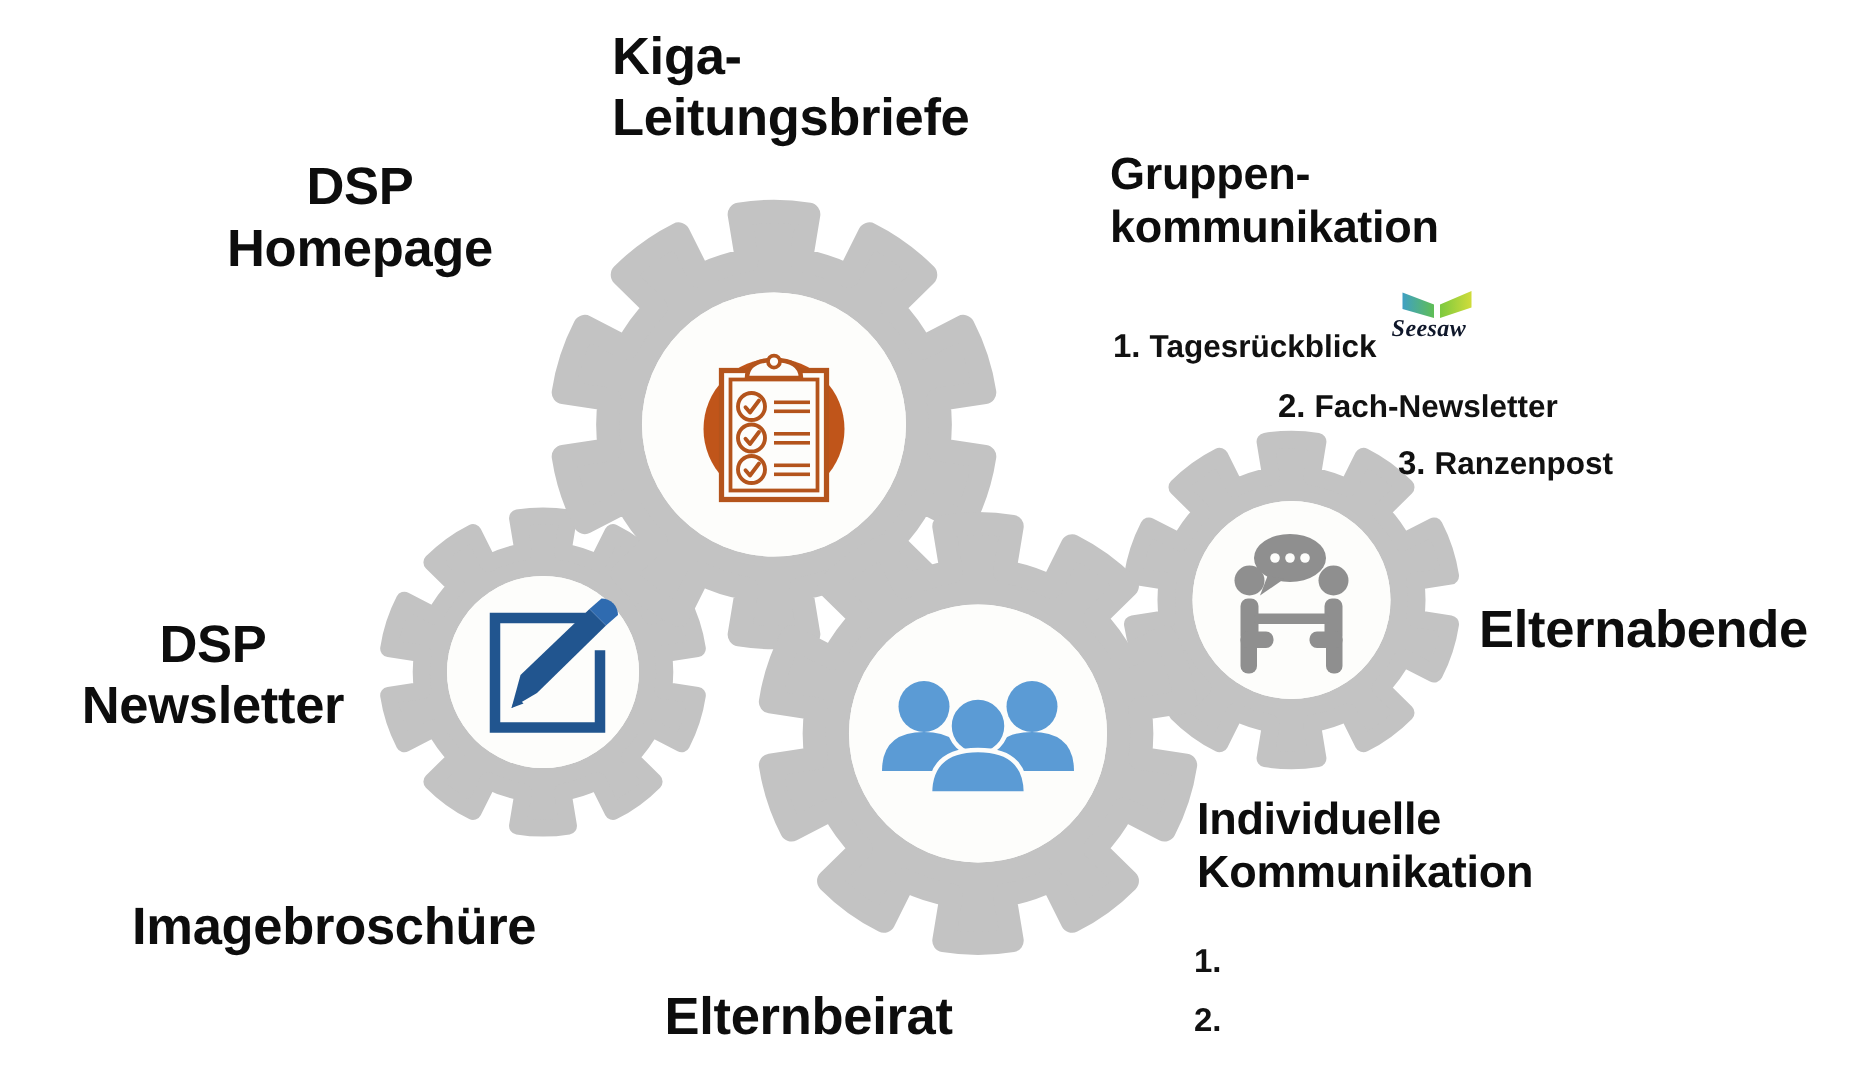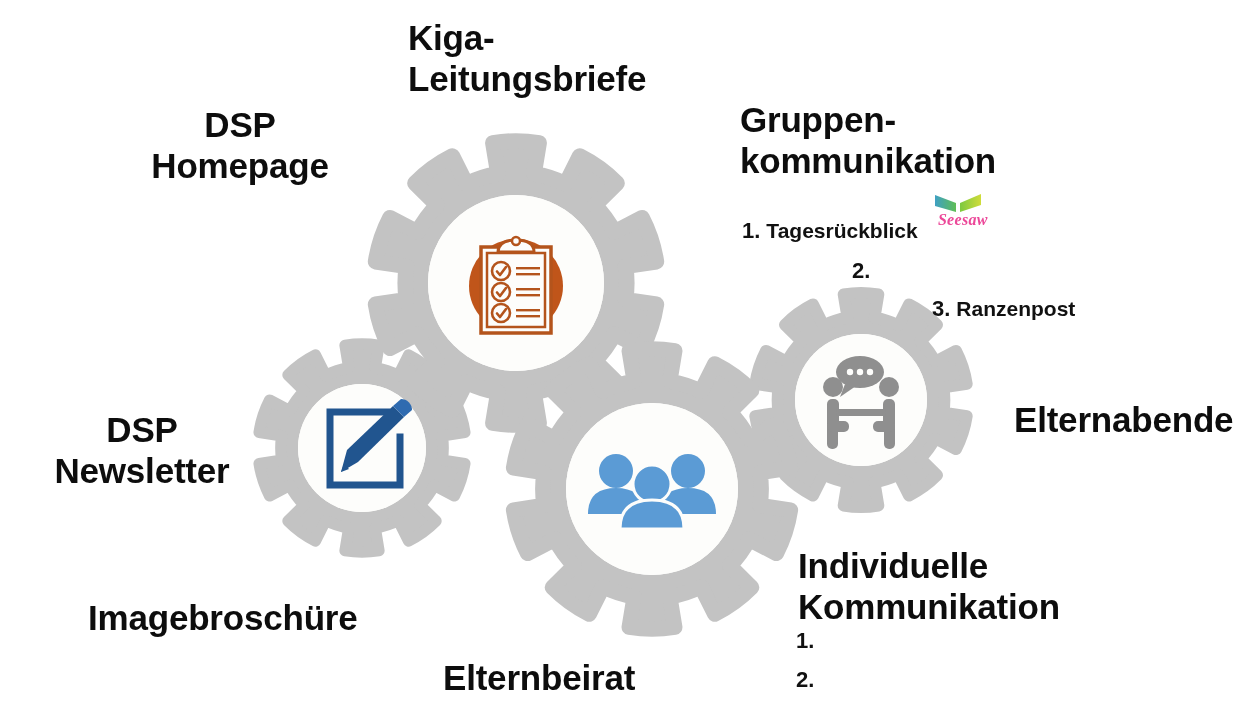--- a/index.html
+++ b/index.html
@@ -19,21 +19,21 @@
   
   .lbl{
     position:absolute;
     font-weight:bold;
     color:#0d0d0d;
     line-height:1.16;
     white-space:pre-line;
     letter-spacing:-0.2px;
   }
   .lbl.big{font-size:35px;}
-  .lbl.head{font-size:35px;}
+  .lbl.head{font-size:30px;}
 
   .listblk{position:absolute;}
   .listrow{
     display:flex;
     align-items:baseline;
     color:#111;
     font-size:21px;
     white-space:nowrap;
     margin-bottom:5px;
   }
@@ -48,24 +48,24 @@
   .seesaw{
     display:inline-block;
     position:relative;
     width:60px;height:40px;
     margin-left:10px;
     vertical-align:middle;
   }
   .seesaw .mark{position:absolute;left:4px;top:-5px;}
   .seesaw .word{
     position:absolute;left:0;top:13px;
-    width:60px;text-align:right;
+    width:60px;text-align:left;
     font-family:"Liberation Serif", serif;
     font-style:italic;font-weight:bold;
-    font-size:16px;color:#ec4899;
+    font-size:16px;color:#0f172a;
     letter-spacing:0.3px;
   }
 </style>
 </head>
 <body>
 
 <div id="stage">
 
   <svg id="gears" viewBox="0 0 1246 722" xmlns="http://www.w3.org/2000/svg">
 
@@ -172,21 +172,21 @@
 Homepage</div>
 
 
   <div class="lbl big" style="left:44px;top:410px;width:196px;text-align:center;">DSP
 Newsletter</div>
 
   <div class="lbl big" style="left:443px;top:658px;">Elternbeirat</div>
 
   <div class="lbl big" style="left:88px;top:598px;">Imagebroschüre</div>
 
-  <div class="lbl big" style="left:986px;top:400px;margin-left:28px;">Elternabende</div>
+  <div class="lbl big" style="left:986px;top:400px;">Elternabende</div>
 
   <div class="lbl head" style="left:740px;top:100px;">Gruppen-
 kommunikation</div>
 
   <div class="listblk" style="left:742px;top:198px;">
     <div class="listrow" style="margin-left:0px;">
       <span class="num">1.</span>
       <span class="txt">Tagesrückblick</span>
       <span class="seesaw">
         <span class="mark">
@@ -203,28 +203,29 @@
                   <stop offset="100%" stop-color="#D0DC3A"></stop>
               </linearGradient>
             </defs>
           </svg>
         </span>
         <span class="word">Seesaw</span>
       </span>
     </div>
     <div class="listrow" style="margin-left:110px;margin-top:14px;">
       <span class="num">2.</span>
+      <span class="txt">Fach-Newsletter</span>
     </div>
     <div class="listrow" style="margin-left:190px;margin-top:12px;">
       <span class="num">3.</span>
       <span class="txt">Ranzenpost</span>
     </div>
   </div>
 
-  <div class="lbl head" style="left:798px;top:530px;margin-top:16px;">Individuelle
+  <div class="lbl head" style="left:798px;top:530px;">Individuelle
 Kommunikation</div>
 
   <div class="listblk" style="left:796px;top:628px;">
     <div class="listrow">
       <span class="num">1.</span>
     </div>
     <div class="listrow" style="margin-top:13px;">
       <span class="num">2.</span>
     </div>
   </div>

